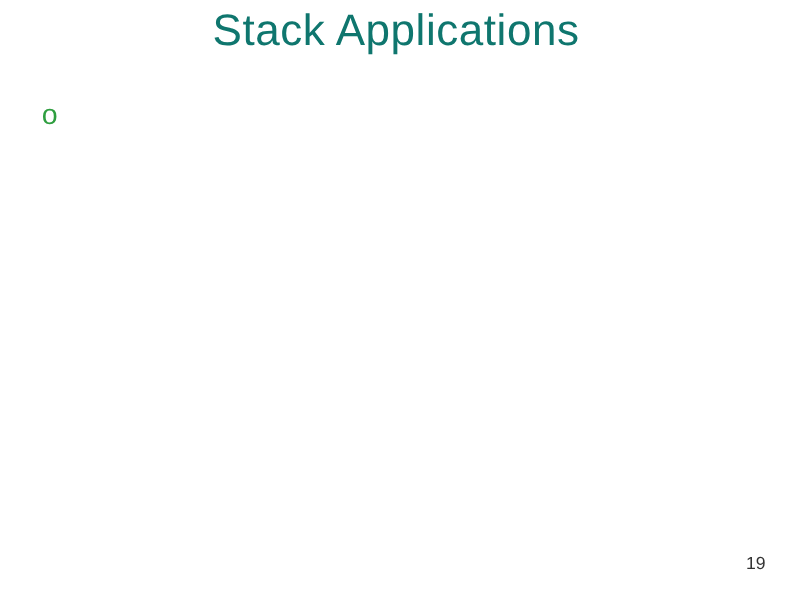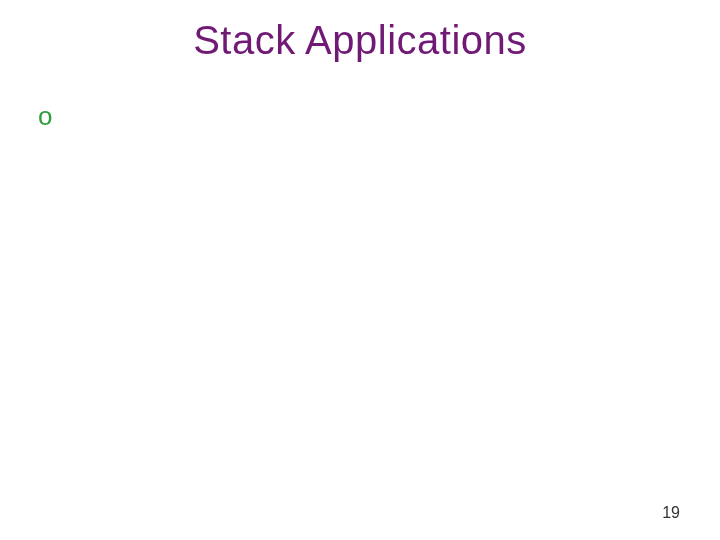--- a/index.html
+++ b/index.html
@@ -17,23 +17,23 @@
     }
     .slide {
       width: 100%;
       height: 100%;
       position: relative;
       padding: 0;
     }
     .title {
       text-align: center;
       font-size: 40px;
-      color: #701a75;
+      color: #0f766e;
       font-weight: 400;
-      padding-top: 18px;
+      padding-top: 6px;
       letter-spacing: 0.5px;
     }
     .content {
       padding-top: 40px;
       padding-left: 38px;
     }
     .bullet-item {
       display: flex;
       align-items: baseline;
     }
@@ -45,21 +45,21 @@
       line-height: 1;
     }
     .bullet-text {
       color: #153e5c;
       font-size: 28px;
       font-weight: 400;
     }
     .page-number {
       position: absolute;
       bottom: 18px;
-      right: 40px;
+      right: 24px;
       font-size: 16px;
       color: #333333;
     }
   </style>
 </head>
 <body>
 
 <div class="slide">
   <h1 class="title">Stack Applications</h1>
   <div class="content">

